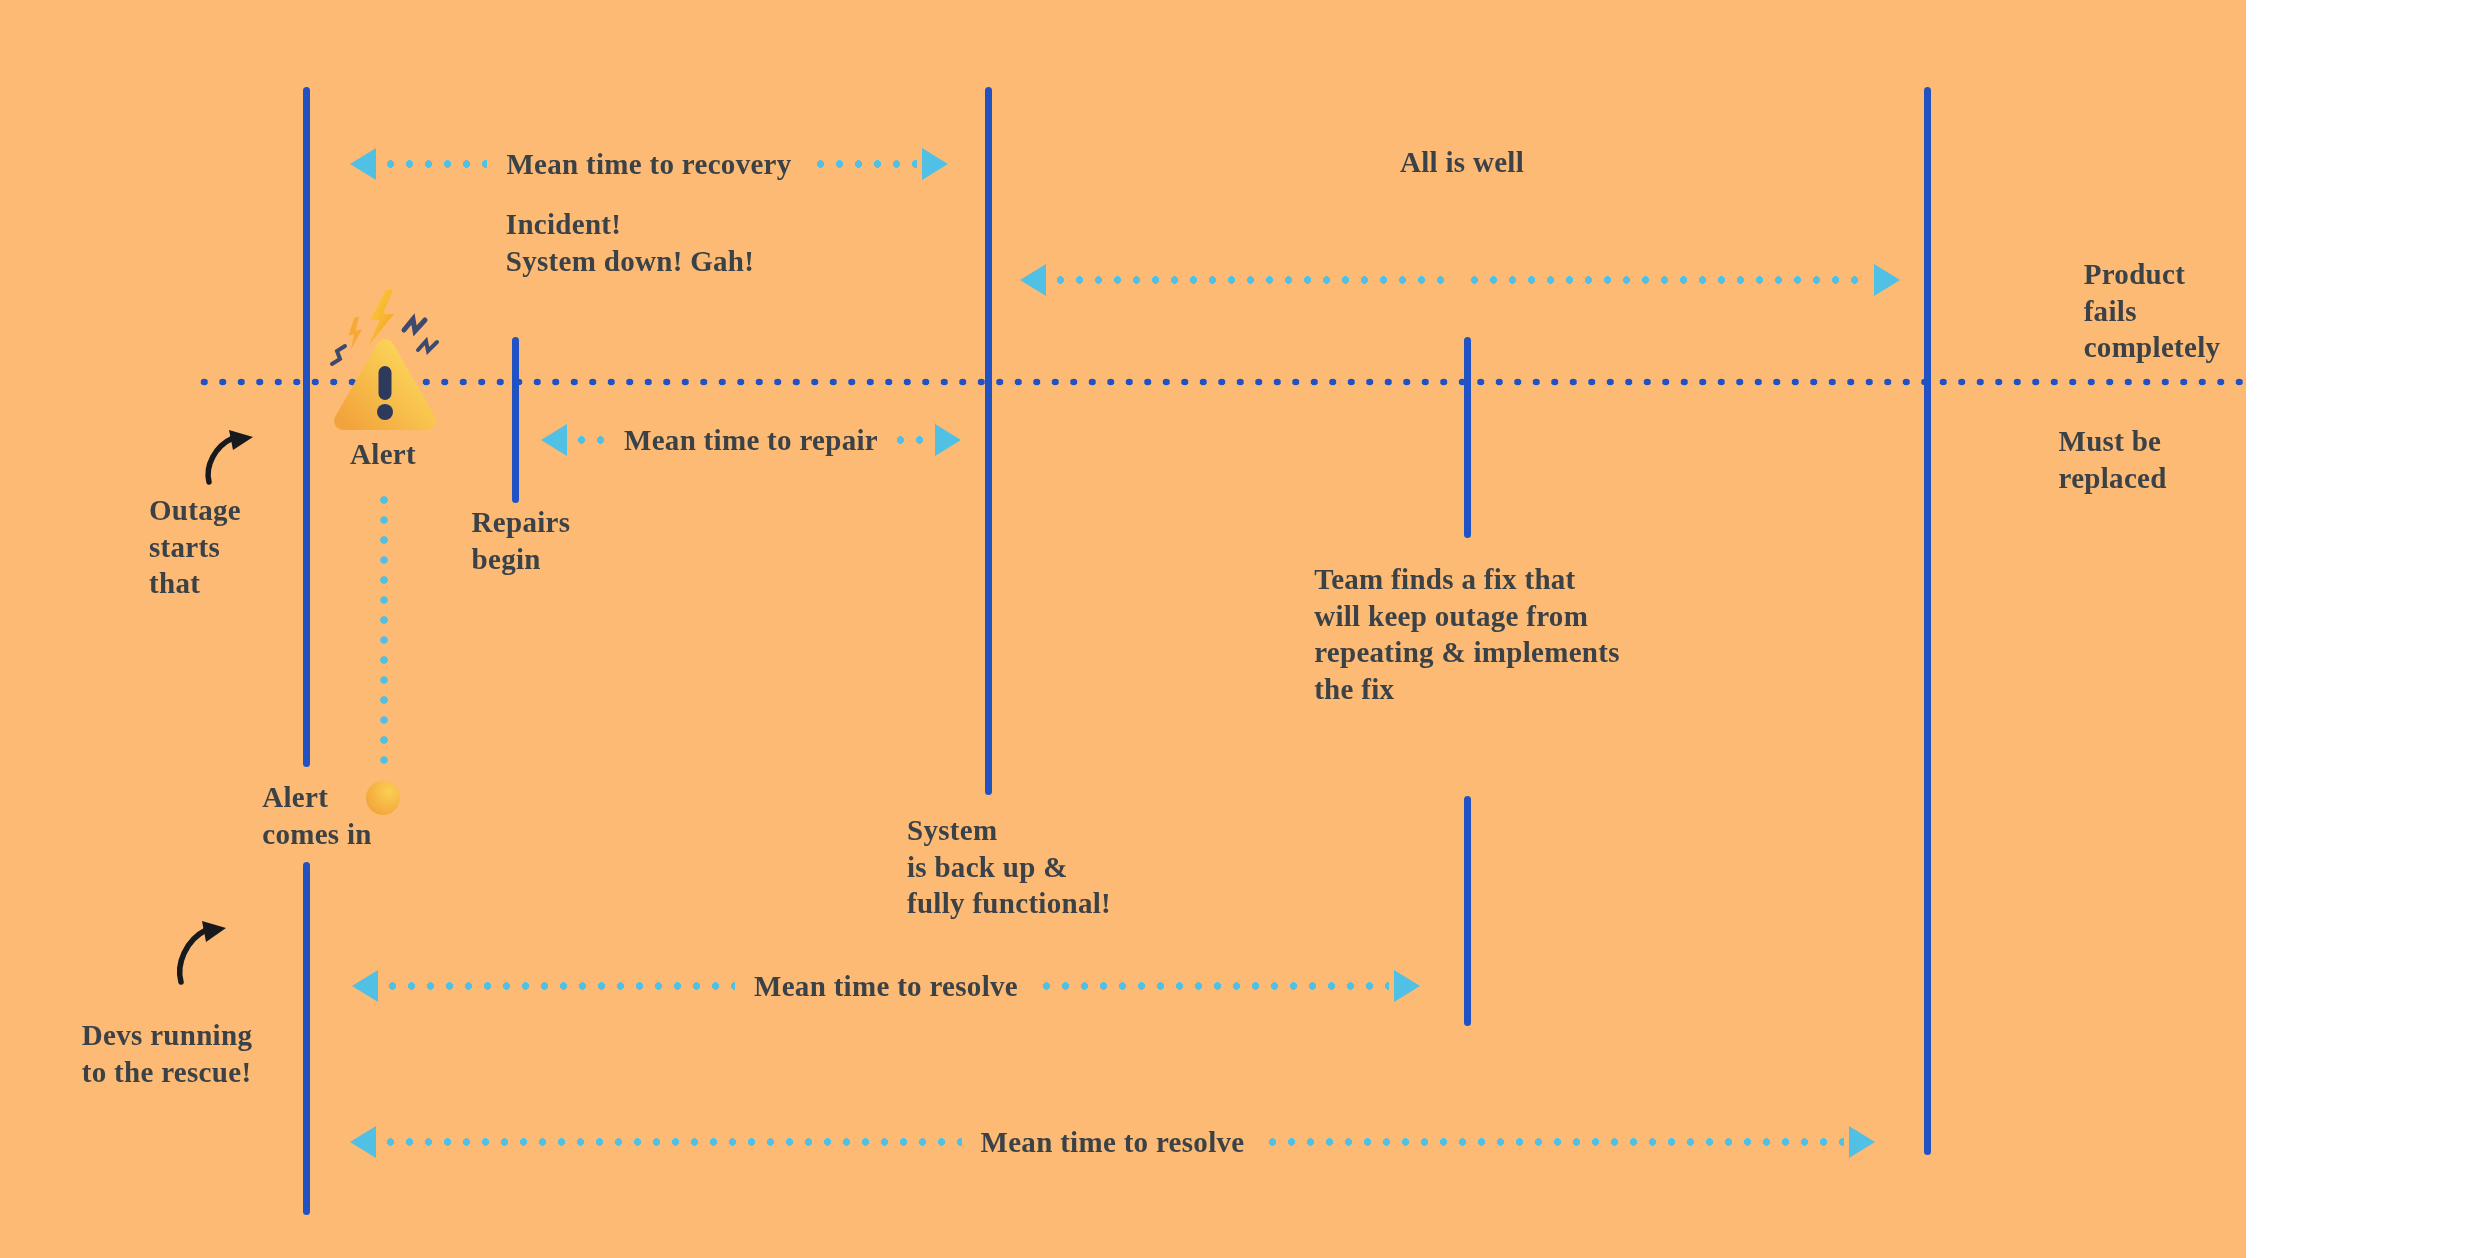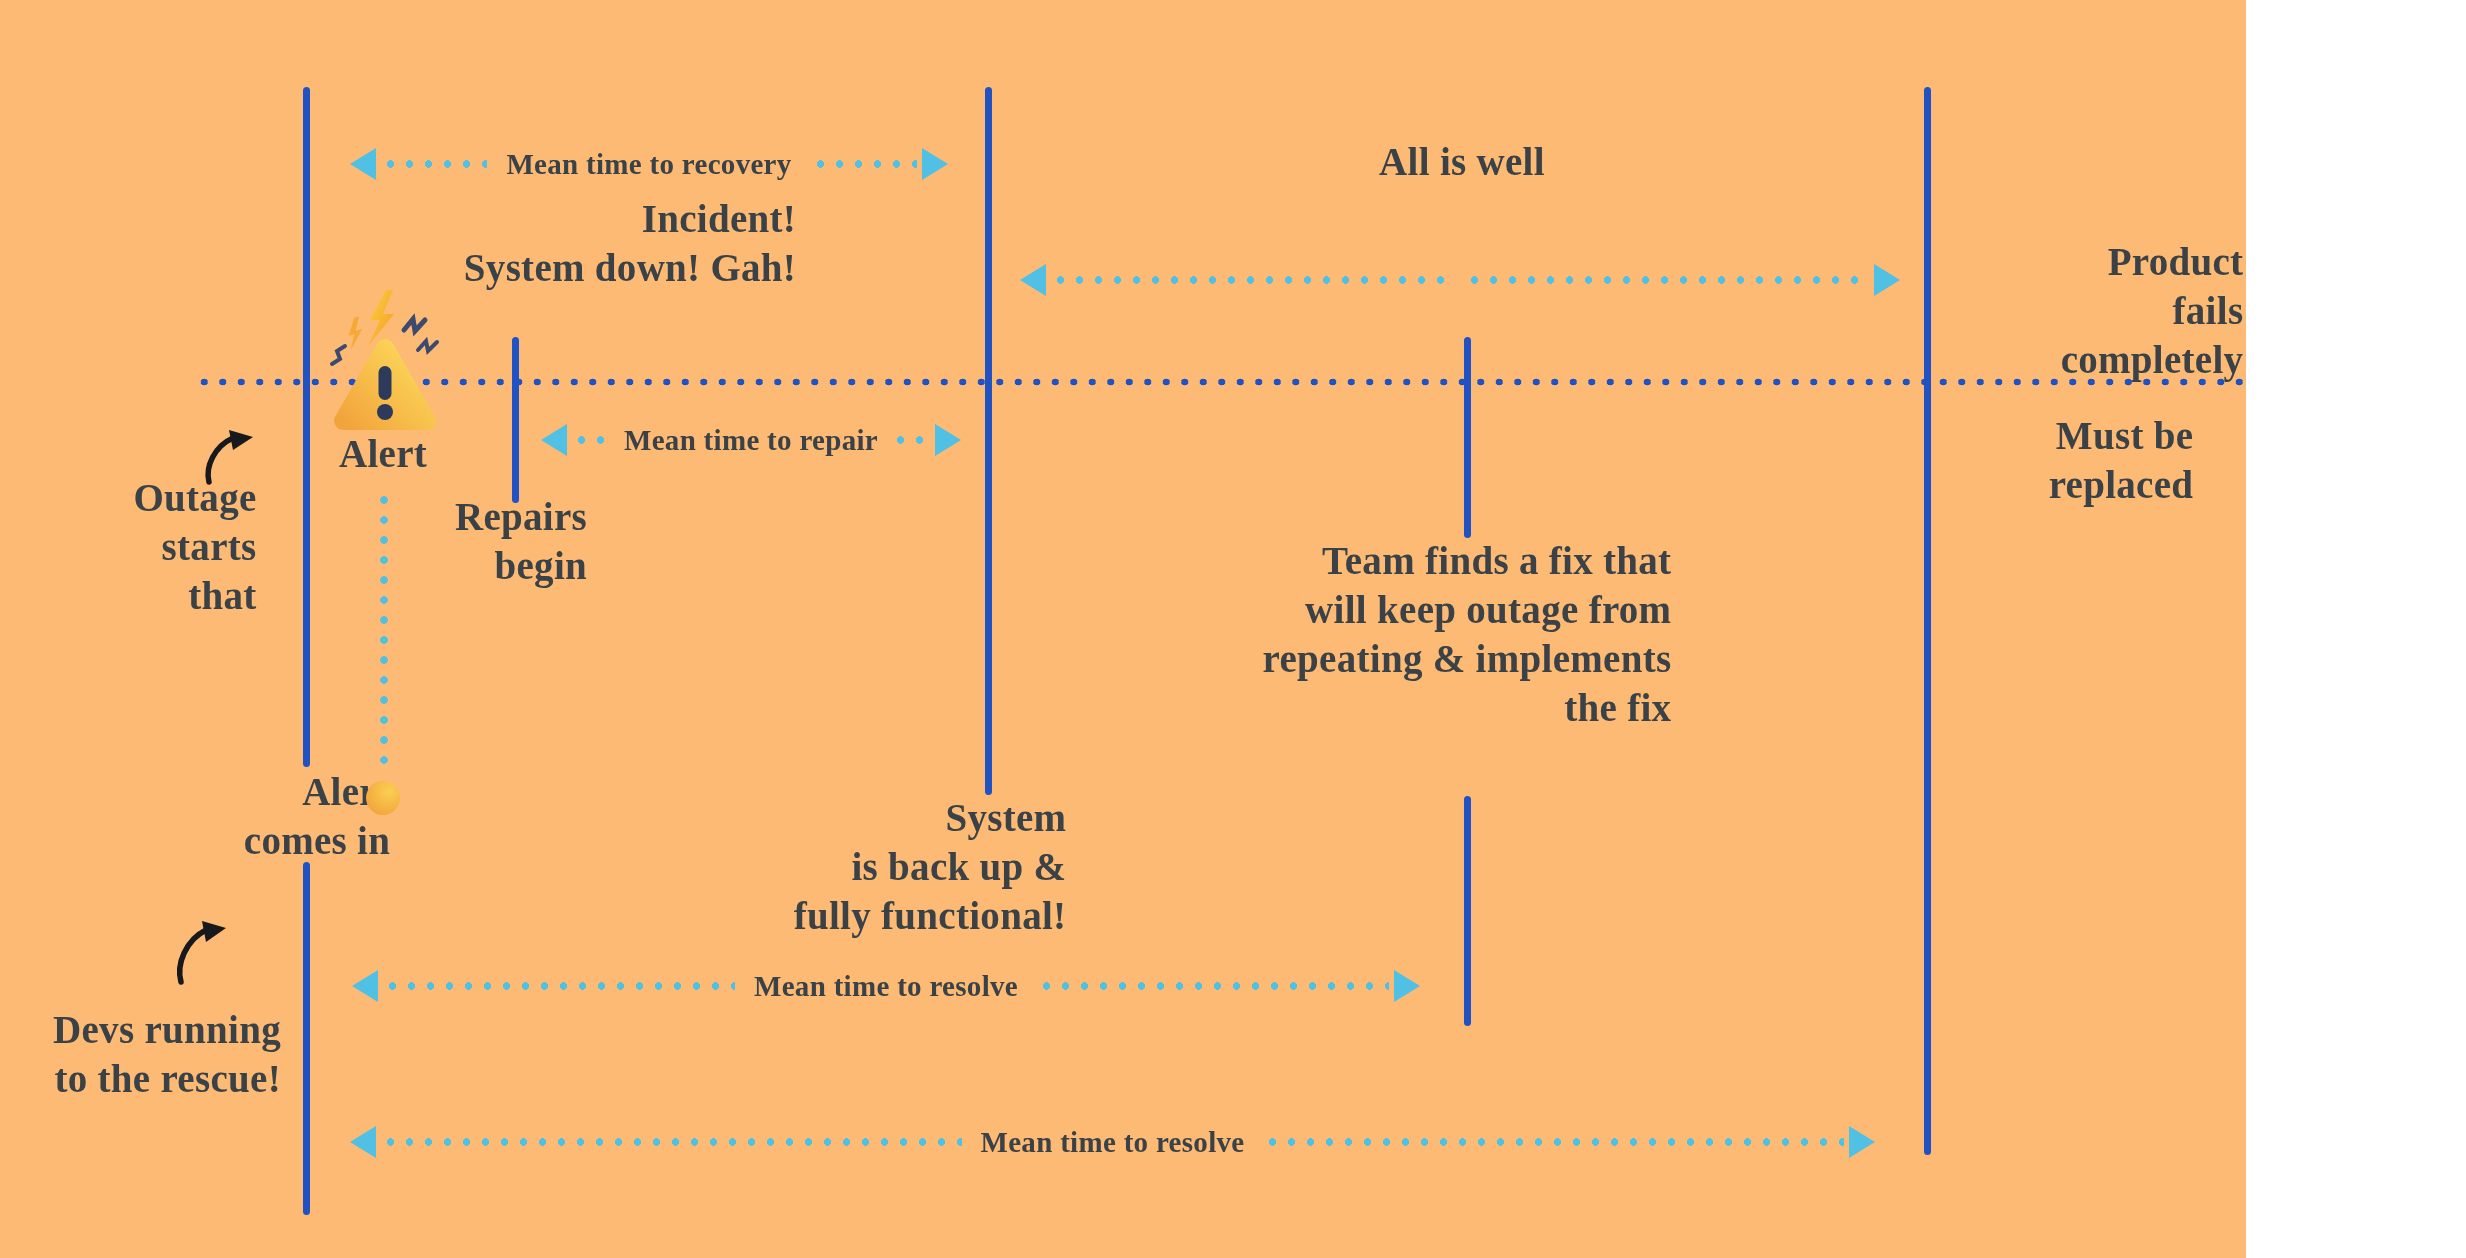--- a/index.html
+++ b/index.html
@@ -37,21 +37,21 @@
   .ah{width:0;height:0;border-top:16px solid transparent;border-bottom:16px solid transparent;}
   .ah.left{border-right:26px solid var(--lblue);}
   .ah.right{border-left:26px solid var(--lblue);}
   .metric .lbl{
     font-size:29px;font-weight:700;color:var(--tx);white-space:nowrap;
     padding:0 14px;letter-spacing:.3px;
   }
   
   .note{
     position:absolute;transform:translate(-50%,-50%);
-    text-align:right;font-size:39px;font-weight:700;color:var(--tx);
+    text-align:left;font-size:29px;font-weight:700;color:var(--tx);
     white-space:pre-line;line-height:1.26;letter-spacing:.3px;z-index:4;
   }
   .icon-abs{position:absolute;z-index:5;}
   .dot-orange{
     position:absolute;width:34px;height:34px;border-radius:50%;z-index:5;
     background:radial-gradient(circle at 68% 30%,#FBCF52,#F3A53C 78%);
   }
 </style>
 </head>
 <body>
@@ -120,21 +120,21 @@
 begin</div>
   <div class="note" style="left:195px;top:547px;">Outage
 starts
 that</div>
   <div class="note" style="left:1467px;top:634px;">Team finds a fix that
 will keep outage from
 repeating &amp; implements
 the fix</div>
   <div class="note" style="left:317px;top:816px;">Alert
 comes in</div>
-  <div class="note" style="left:930px;top:867px;">System
+  <div class="note" style="left:1009px;top:867px;">System
 is back up &amp;
 fully functional!</div>
   <div class="note" style="left:167px;top:1054px;">Devs running
 to the rescue!</div>
 
   <svg class="icon-abs" style="left:322px;top:288px;" width="125" height="150" viewBox="0 0 125 150">
     <defs>
       <linearGradient id="triGrad" x1="0" y1="1" x2="1" y2="0.15">
         <stop offset="0" stop-color="#F2A43C"></stop>
         <stop offset="1" stop-color="#FCD95A"></stop>

